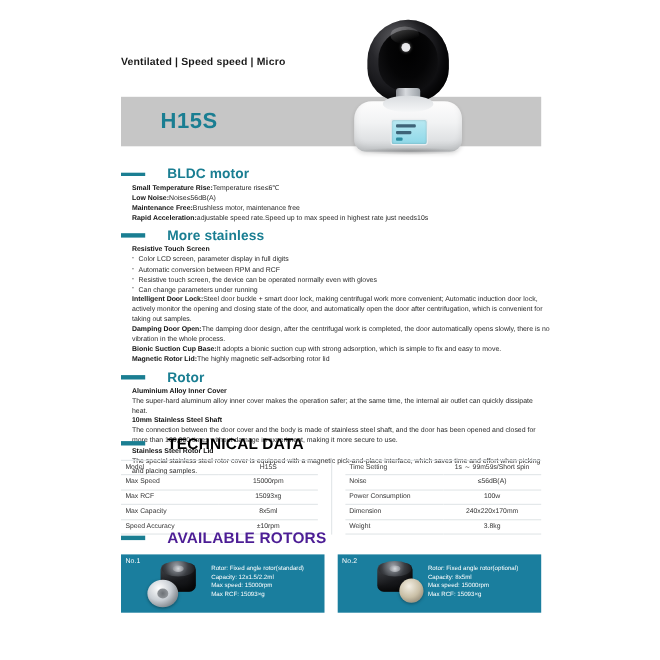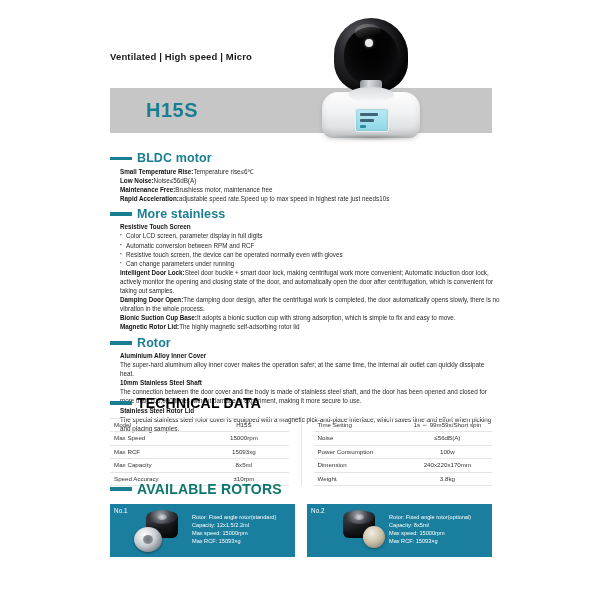--- a/index.html
+++ b/index.html
@@ -170,21 +170,21 @@
     width: 92px;
     height: 7px;
     border-radius: 50%;
     background: radial-gradient(ellipse, rgba(0,0,0,.22), rgba(0,0,0,0) 70%);
   }
 
   
   .sec-head {
     display: flex;
     align-items: center;
-    gap: 5px;
+    gap: 20px;
     margin: 0;
     text-align: center;
   }
   .bar {
     display: inline-block;
     width: 22px;
     height: 3.5px;
     background: #1a7e92;
     flex: 0 0 auto;
   }
@@ -267,21 +267,21 @@
   }
 
   
   .rotors {
     position: absolute;
     left: 110px;
     top: 482px;
     width: 382px;
   }
   .rotors .sec-head .txt {
-    color: #0f766e;
+    color: #4c1d95;
     font-size: 14px;
     letter-spacing: .2px;
   }
   .rotor-cards {
     display: flex;
     gap: 12px;
     margin-top: 8px;
   }
   .card {
     position: relative;
@@ -375,21 +375,21 @@
     background: radial-gradient(circle at 40% 32%, #f3efe4, #c9bfa6 50%, #8d8472 85%);
     box-shadow: 0 1px 3px rgba(0,0,0,.35);
   }
 </style>
 </head>
 <body>
 
 <div class="page">
 
   <div class="hero">
-    <div class="tagline">Ventilated | High speed | Micro</div>
+    <div class="tagline">Ventilated | Speed speed | Micro</div>
     <div class="gray-band"></div>
     <div class="model-title">H15S</div>
 
     <div class="product">
       <div class="lid">
         <div class="lid-inner"></div>
         <div class="lid-dot"></div>
         <div class="lid-sheen"></div>
       </div>
       <div class="hinge"></div>

